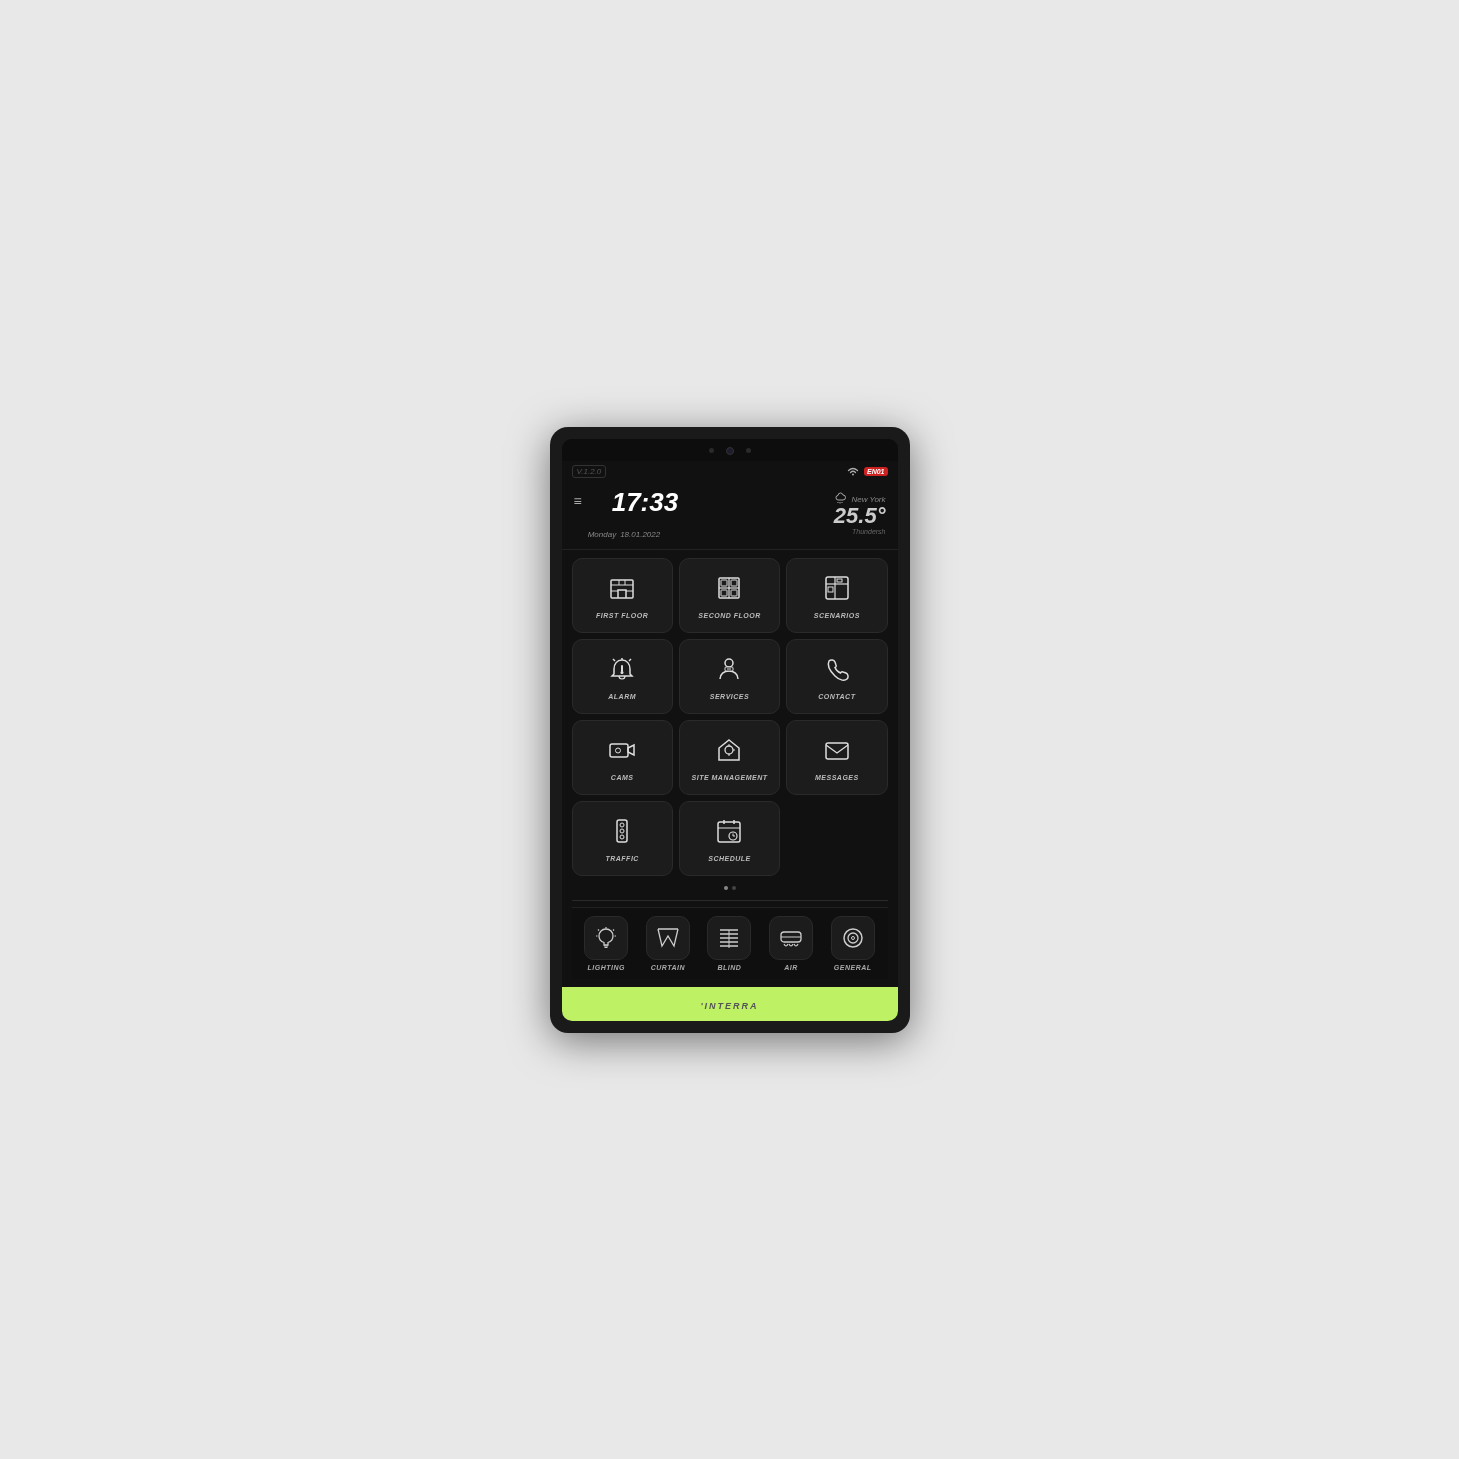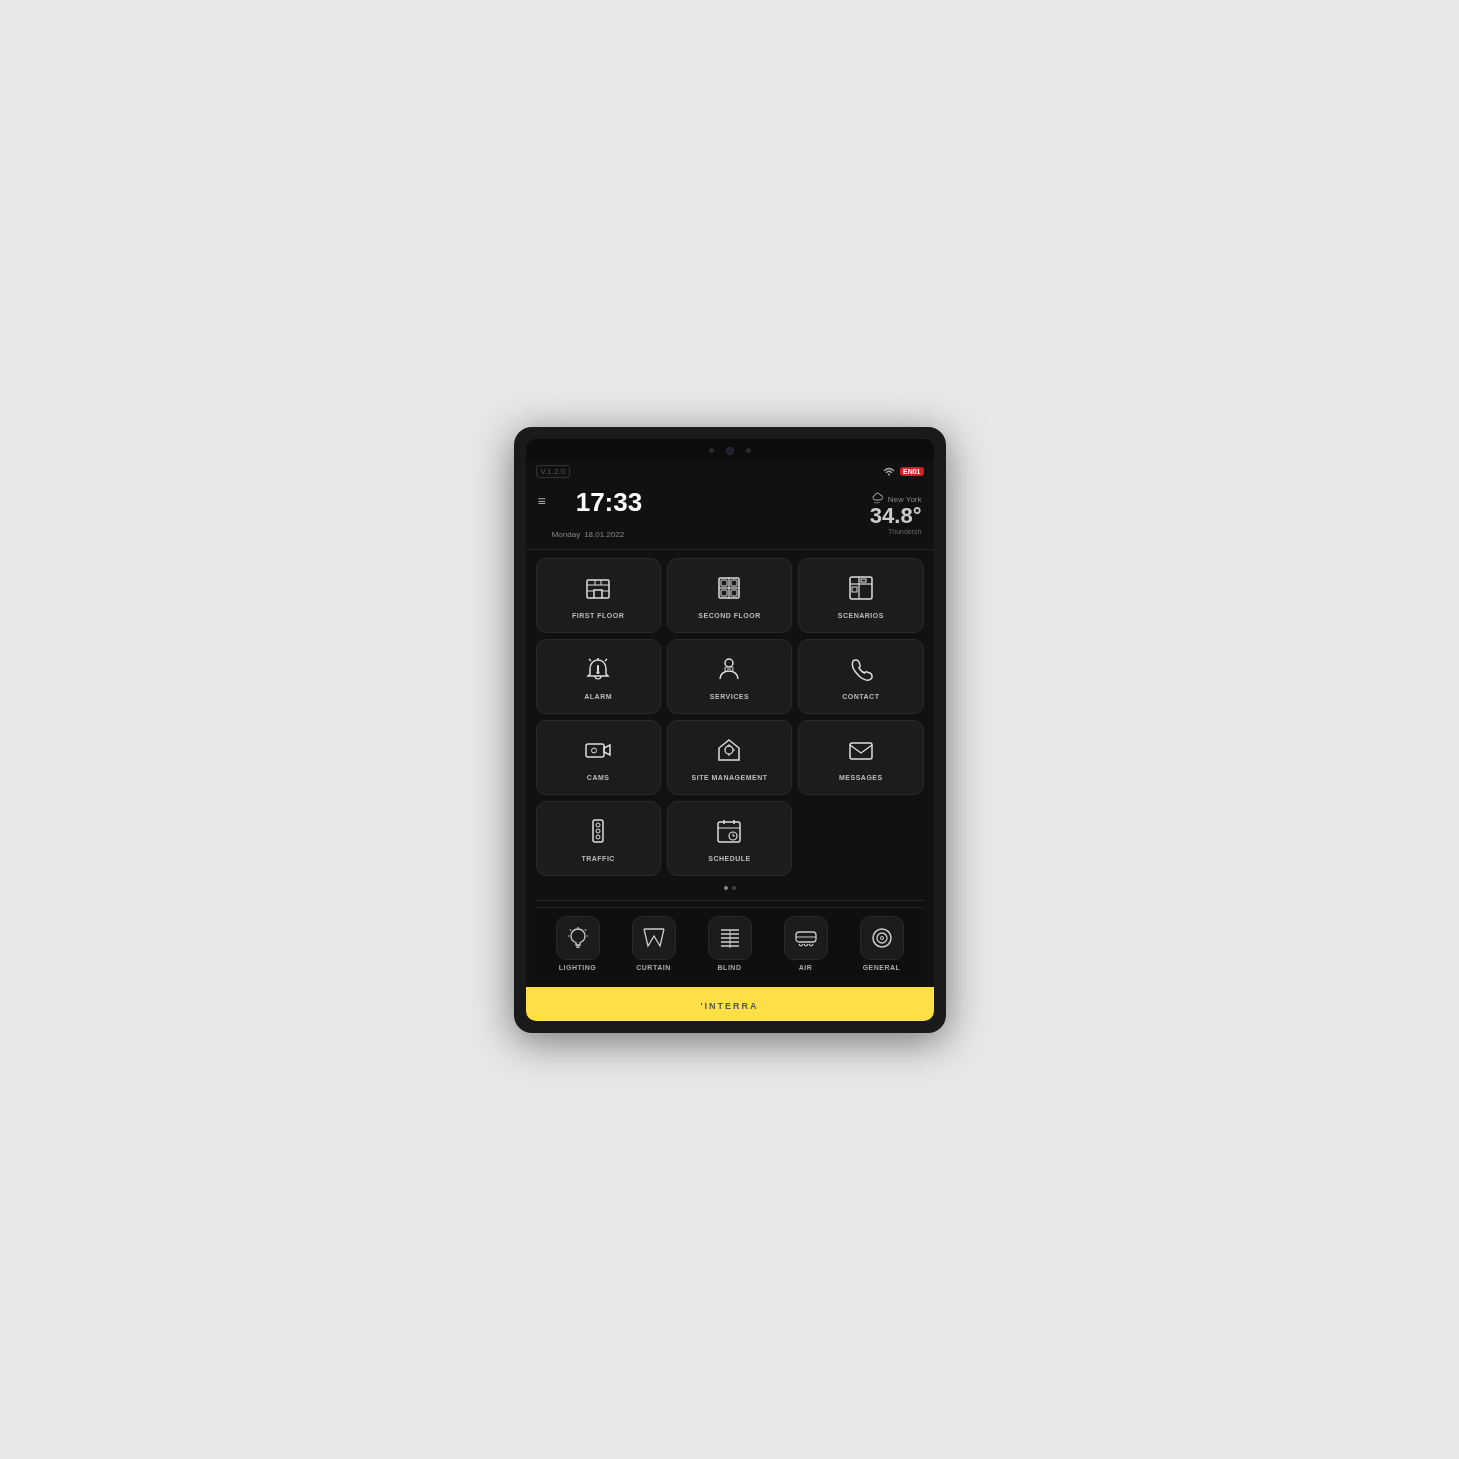--- a/index.html
+++ b/index.html
@@ -6,26 +6,27 @@
     body {
       background: #e8e8e8;
       display: flex;
       justify-content: center;
       align-items: center;
       min-height: 100vh;
       font-family: Arial, sans-serif;
     }
 
     .device-outer {
-      width: 432px;
+      width: 360px;
       background: #1a1a1a;
       border-radius: 18px;
       padding: 12px;
       box-shadow: 0 8px 40px rgba(0,0,0,0.5);
       position: relative;
+      font-style: italic;
     }
 
     .device-screen {
       background: #111;
       border-radius: 10px;
       overflow: hidden;
       position: relative;
     }
 
     .camera-bar {
@@ -240,21 +241,21 @@
 
     .quick-label {
       color: #aaa;
       font-size: 7px;
       text-transform: uppercase;
       font-weight: bold;
       letter-spacing: 0.5px;
     }
 
     .brand-bar {
-      background: #fde047;
+      background: #bef264;
       padding: 8px;
       text-align: center;
     }
 
     .brand-text {
       color: #555;
       font-size: 9px;
       letter-spacing: 2px;
       font-weight: bold;
     }
@@ -309,21 +310,21 @@
         <div style="display:flex; align-items:flex-end; gap:4px; justify-content:flex-end;">
           <svg width="14" height="12" viewBox="0 0 14 12" fill="none">
             <path d="M10 8 Q12.5 8 12.5 5.5 Q12.5 3 10 3 Q9.5 1 7.5 1 Q5 1 5 3.5 Q3 3.5 3 5.5 Q3 8 5 8 Z" stroke="#aaa" stroke-width="1" fill="none"></path>
             <line x1="5" y1="10" x2="5" y2="11" stroke="#aaa" stroke-width="1"></line>
             <line x1="7" y1="10" x2="7" y2="11.5" stroke="#aaa" stroke-width="1"></line>
             <line x1="9" y1="10" x2="9" y2="11" stroke="#aaa" stroke-width="1"></line>
           </svg>
           <span class="weather-city">New York</span>
         </div>
         <div class="temp-big">
-          <span>34.8</span>°
+          <span>25.5</span>°
         </div>
         <div class="weather-desc">Thundersh</div>
       </div>
     </div>
 
     <div class="main-content">
 
       <div class="apps-grid">
 
         <div class="app-tile">

